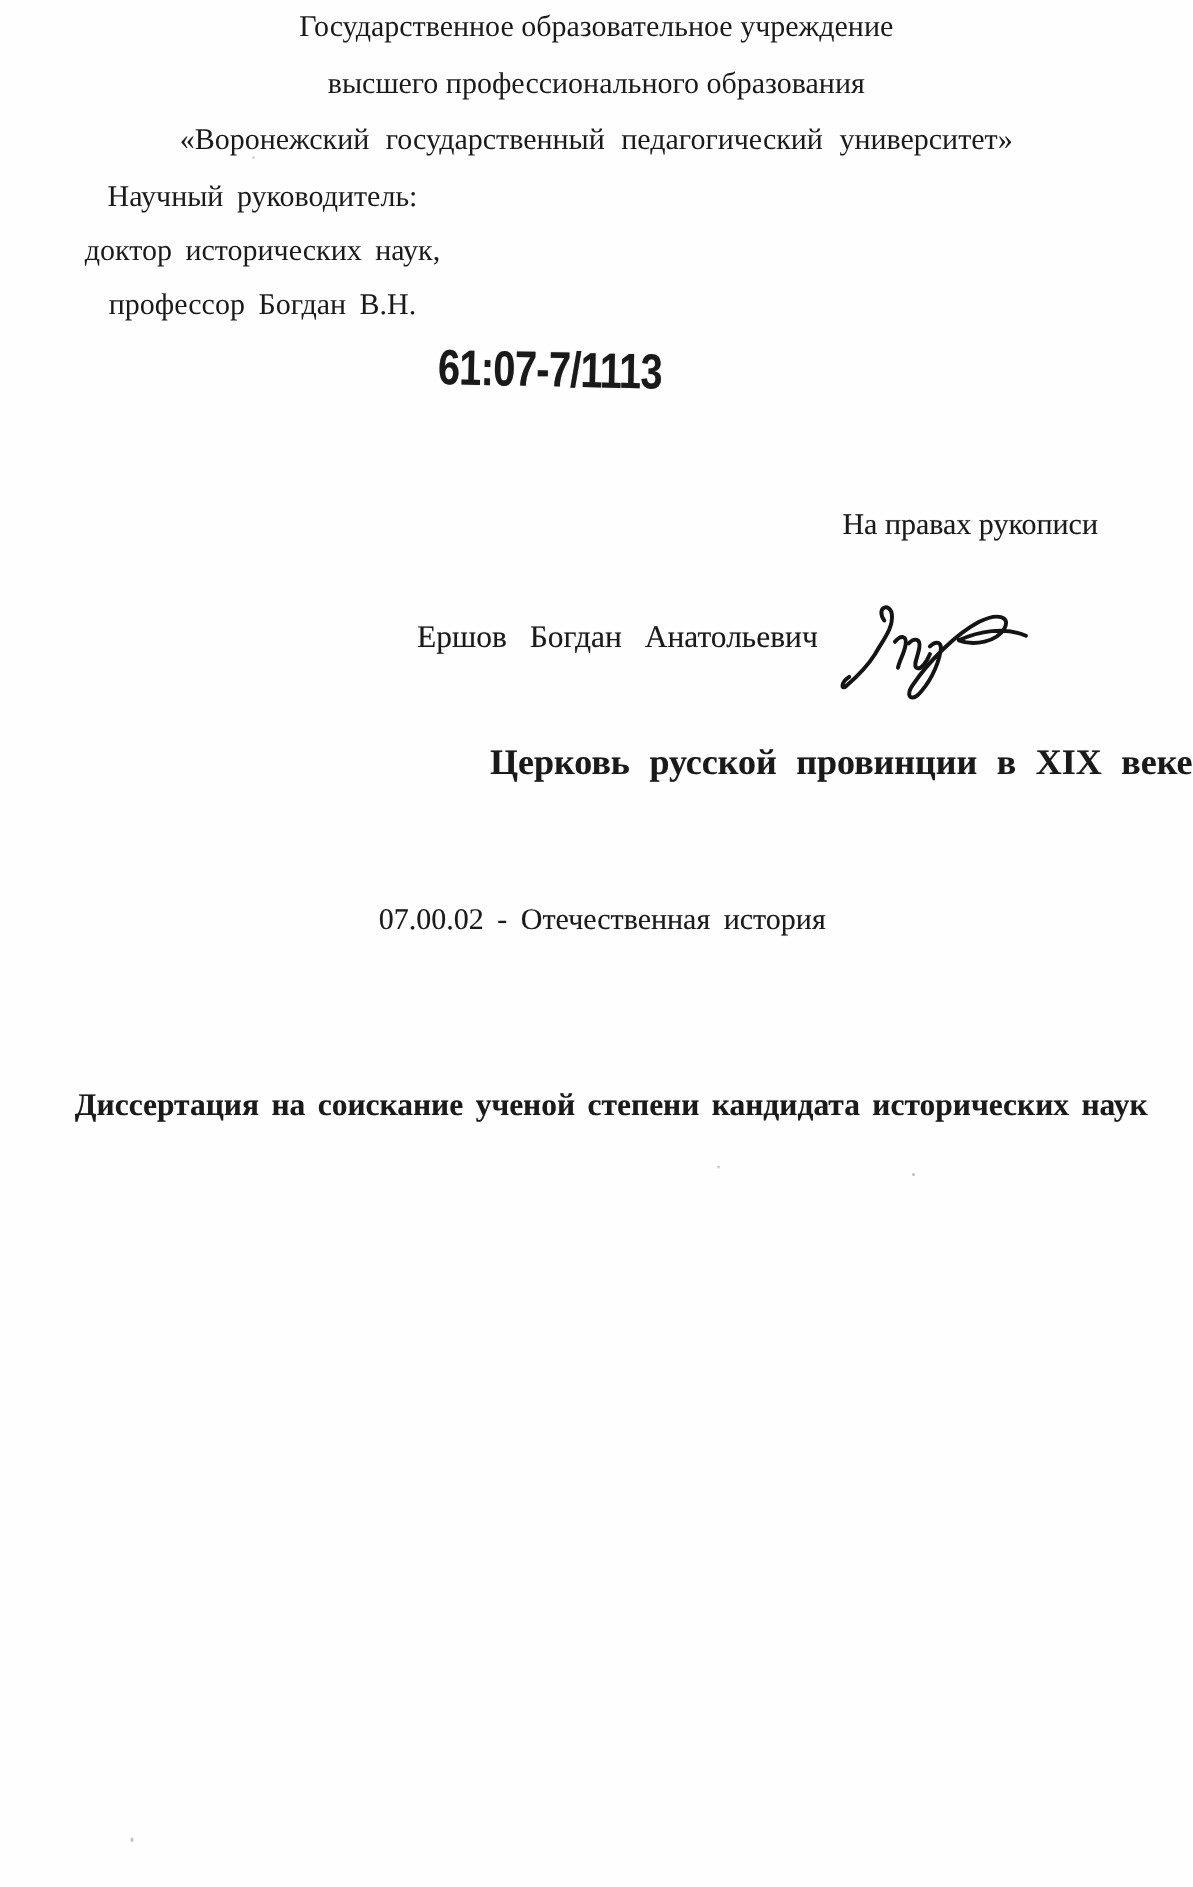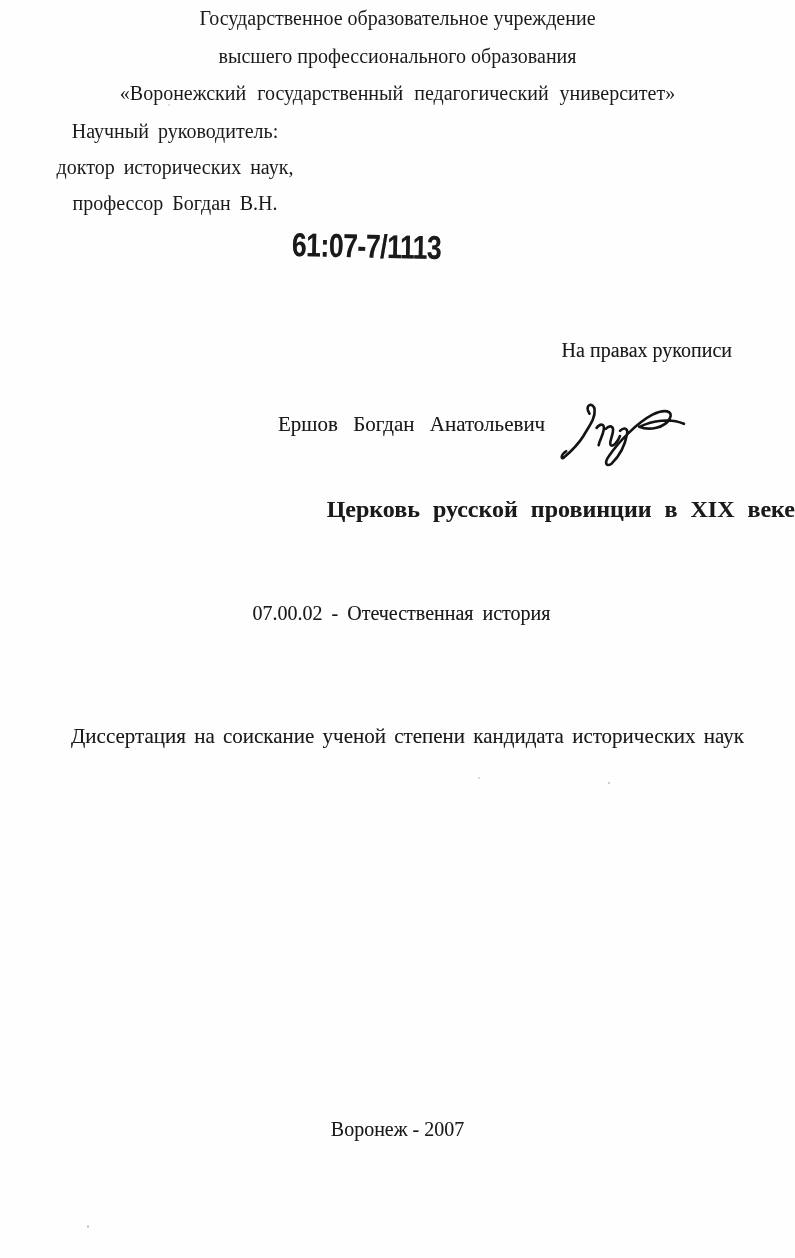--- a/index.html
+++ b/index.html
@@ -72,20 +72,21 @@
     top:602px;left:8px;right:0;
     text-align:center;
     font-size:20px;
     word-spacing:4px;
   }
   .thesis{
     top:724px;left:20px;right:0;
     text-align:center;
     font-size:21px;
     word-spacing:3px;
+    font-weight:bold;
   }
   .supervisor{
     top:864px;left:430px;width:310px;
     text-align:center;
     font-size:20px;line-height:36px;
     word-spacing:4px;
     margin-left:20px;
   }
   .imprint{
     top:1118px;left:0;right:0;
@@ -131,20 +132,19 @@
   <div class="txt specialty">07.00.02 - Отечественная история</div>
 
   <div class="txt thesis">Диссертация на соискание ученой степени кандидата исторических наук</div>
 
   <div class="supervisor">
     <div>Научный руководитель:</div>
     <div>доктор исторических наук,</div>
     <div>профессор Богдан В.Н.</div>
   </div>
 
-  <div class="txt imprint">Воронеж - 2007</div>
 
   <div class="speck s1"></div>
   <div class="speck s2"></div>
   <div class="speck s3"></div>
   <div class="speck s4"></div>
 
 </div>
 
 </body></html>

